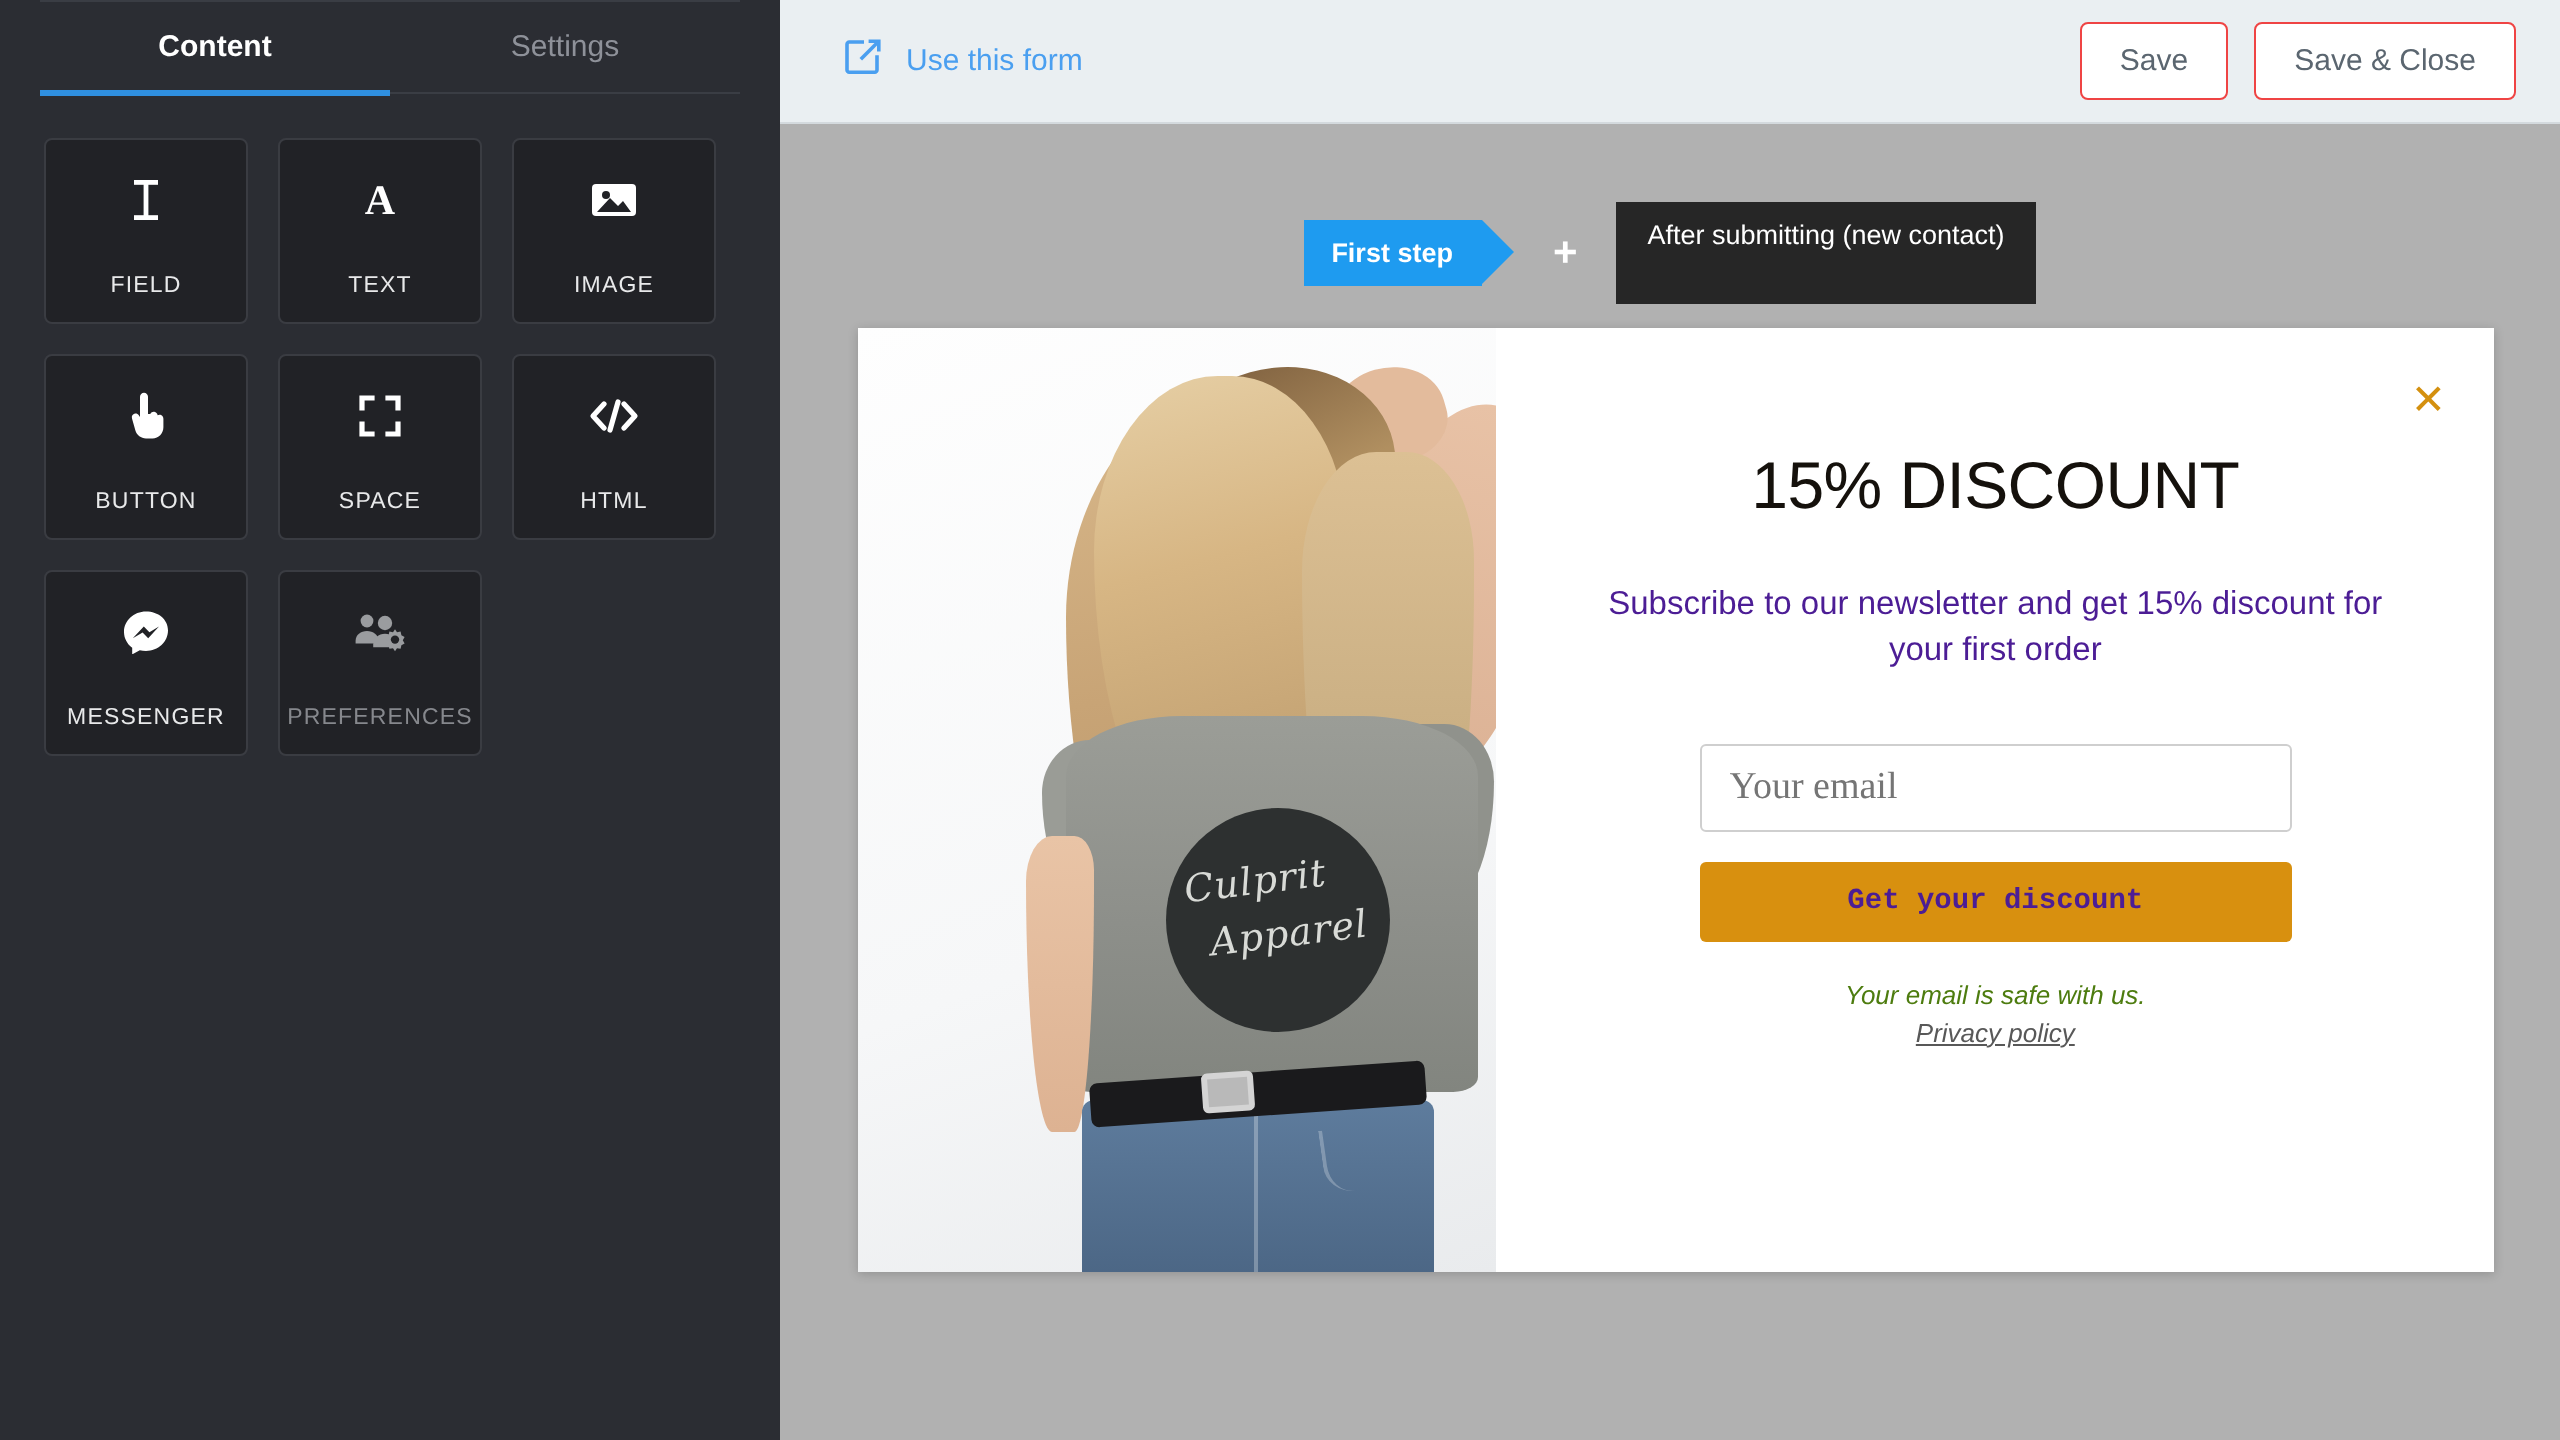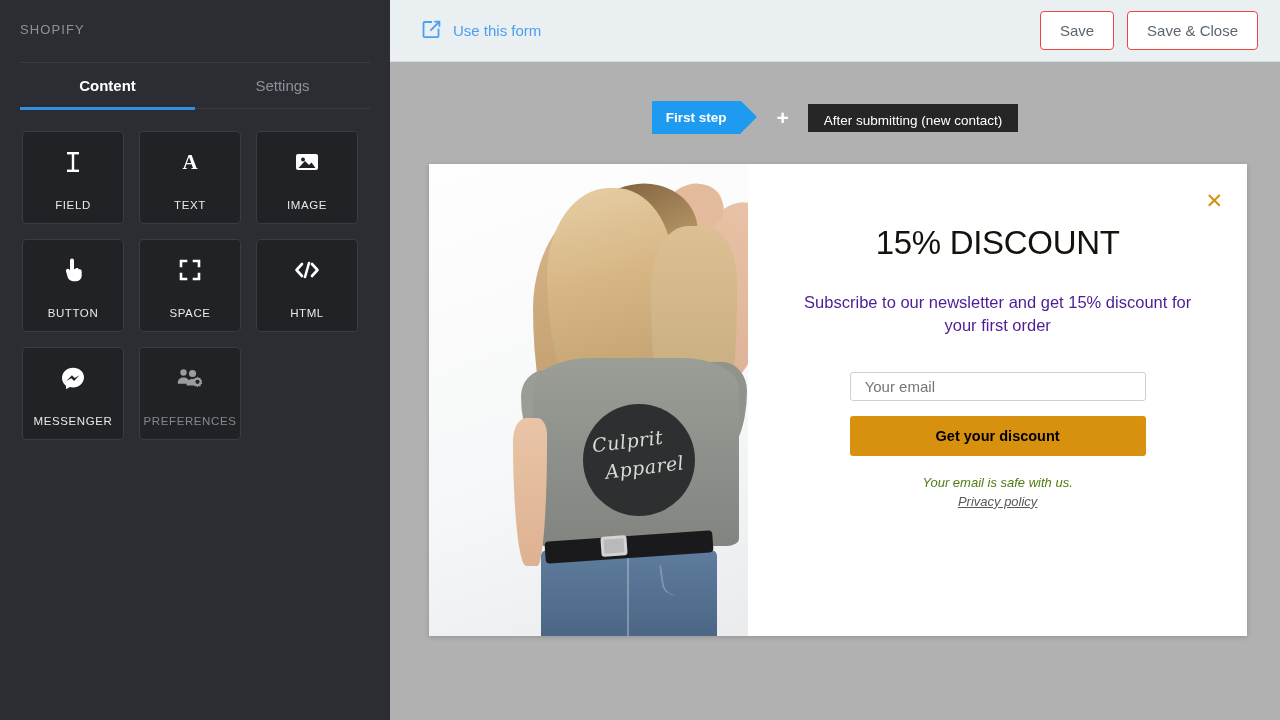--- a/index.html
+++ b/index.html
@@ -139,21 +139,21 @@
     font-size: 21px;
     font-weight: bold;
     margin: 0 18px 0 34px;
     line-height: 1;
     cursor: pointer;
   }
   .step-second {
     background: #262626;
     color: #fff;
     font-size: 13.5px;
-    height: 28px;
+    height: 51px;
     line-height: 33px;
     padding: 0 16px;
     cursor: pointer;
   }
 
   
   .popup {
     position: absolute;
     left: 39px;
     top: 102px;
@@ -194,44 +194,44 @@
   }
   .subline {
     margin-top: 29px;
     font-size: 16.5px;
     line-height: 1.42;
     color: #4c1d95;
   }
   .email-input {
     display: block;
     width: 296px;
-    height: 29px;
+    height: 44px;
     margin: 34px auto 0 auto;
     border: 1px solid #cfcfcf;
     border-radius: 3px;
     padding: 0 14px;
-    font-size: 15px;
+    font-size: 19px;
     color: #8b8b8b;
-    font-family: Liberation Sans, sans-serif;
+    font-family: Liberation Serif, serif;
     outline: none;
     background: #fff;
   }
   .cta {
     display: block;
     width: 296px;
     height: 40px;
     margin: 15px auto 0 auto;
     background: #d8900f;
     border: none;
     border-radius: 3px;
-    color: #000000;
+    color: #4c1d95;
     font-size: 14.5px;
     font-weight: bold;
     cursor: pointer;
-    font-family: Liberation Sans, sans-serif;
+    font-family: Liberation Mono, monospace;
   }
   .safe-note {
     margin-top: 19px;
     font-size: 13px;
     font-style: italic;
     color: #4d7c0f;
   }
   .privacy {
     display: inline-block;
     margin-top: 4px;
@@ -377,21 +377,20 @@
     border-radius: 0 0 0 14px;
     transform: rotate(-8deg);
   }
 </style>
 </head>
 <body>
 
 <div class="app">
 
   <aside class="sidebar">
-    <div class="brand">SHOPIFY</div>
 
     <div class="tabs">
       <div class="tab active">
         <span>Content</span>
       </div>
       <div class="tab">
         <span>Settings</span>
       </div>
     </div>
 

